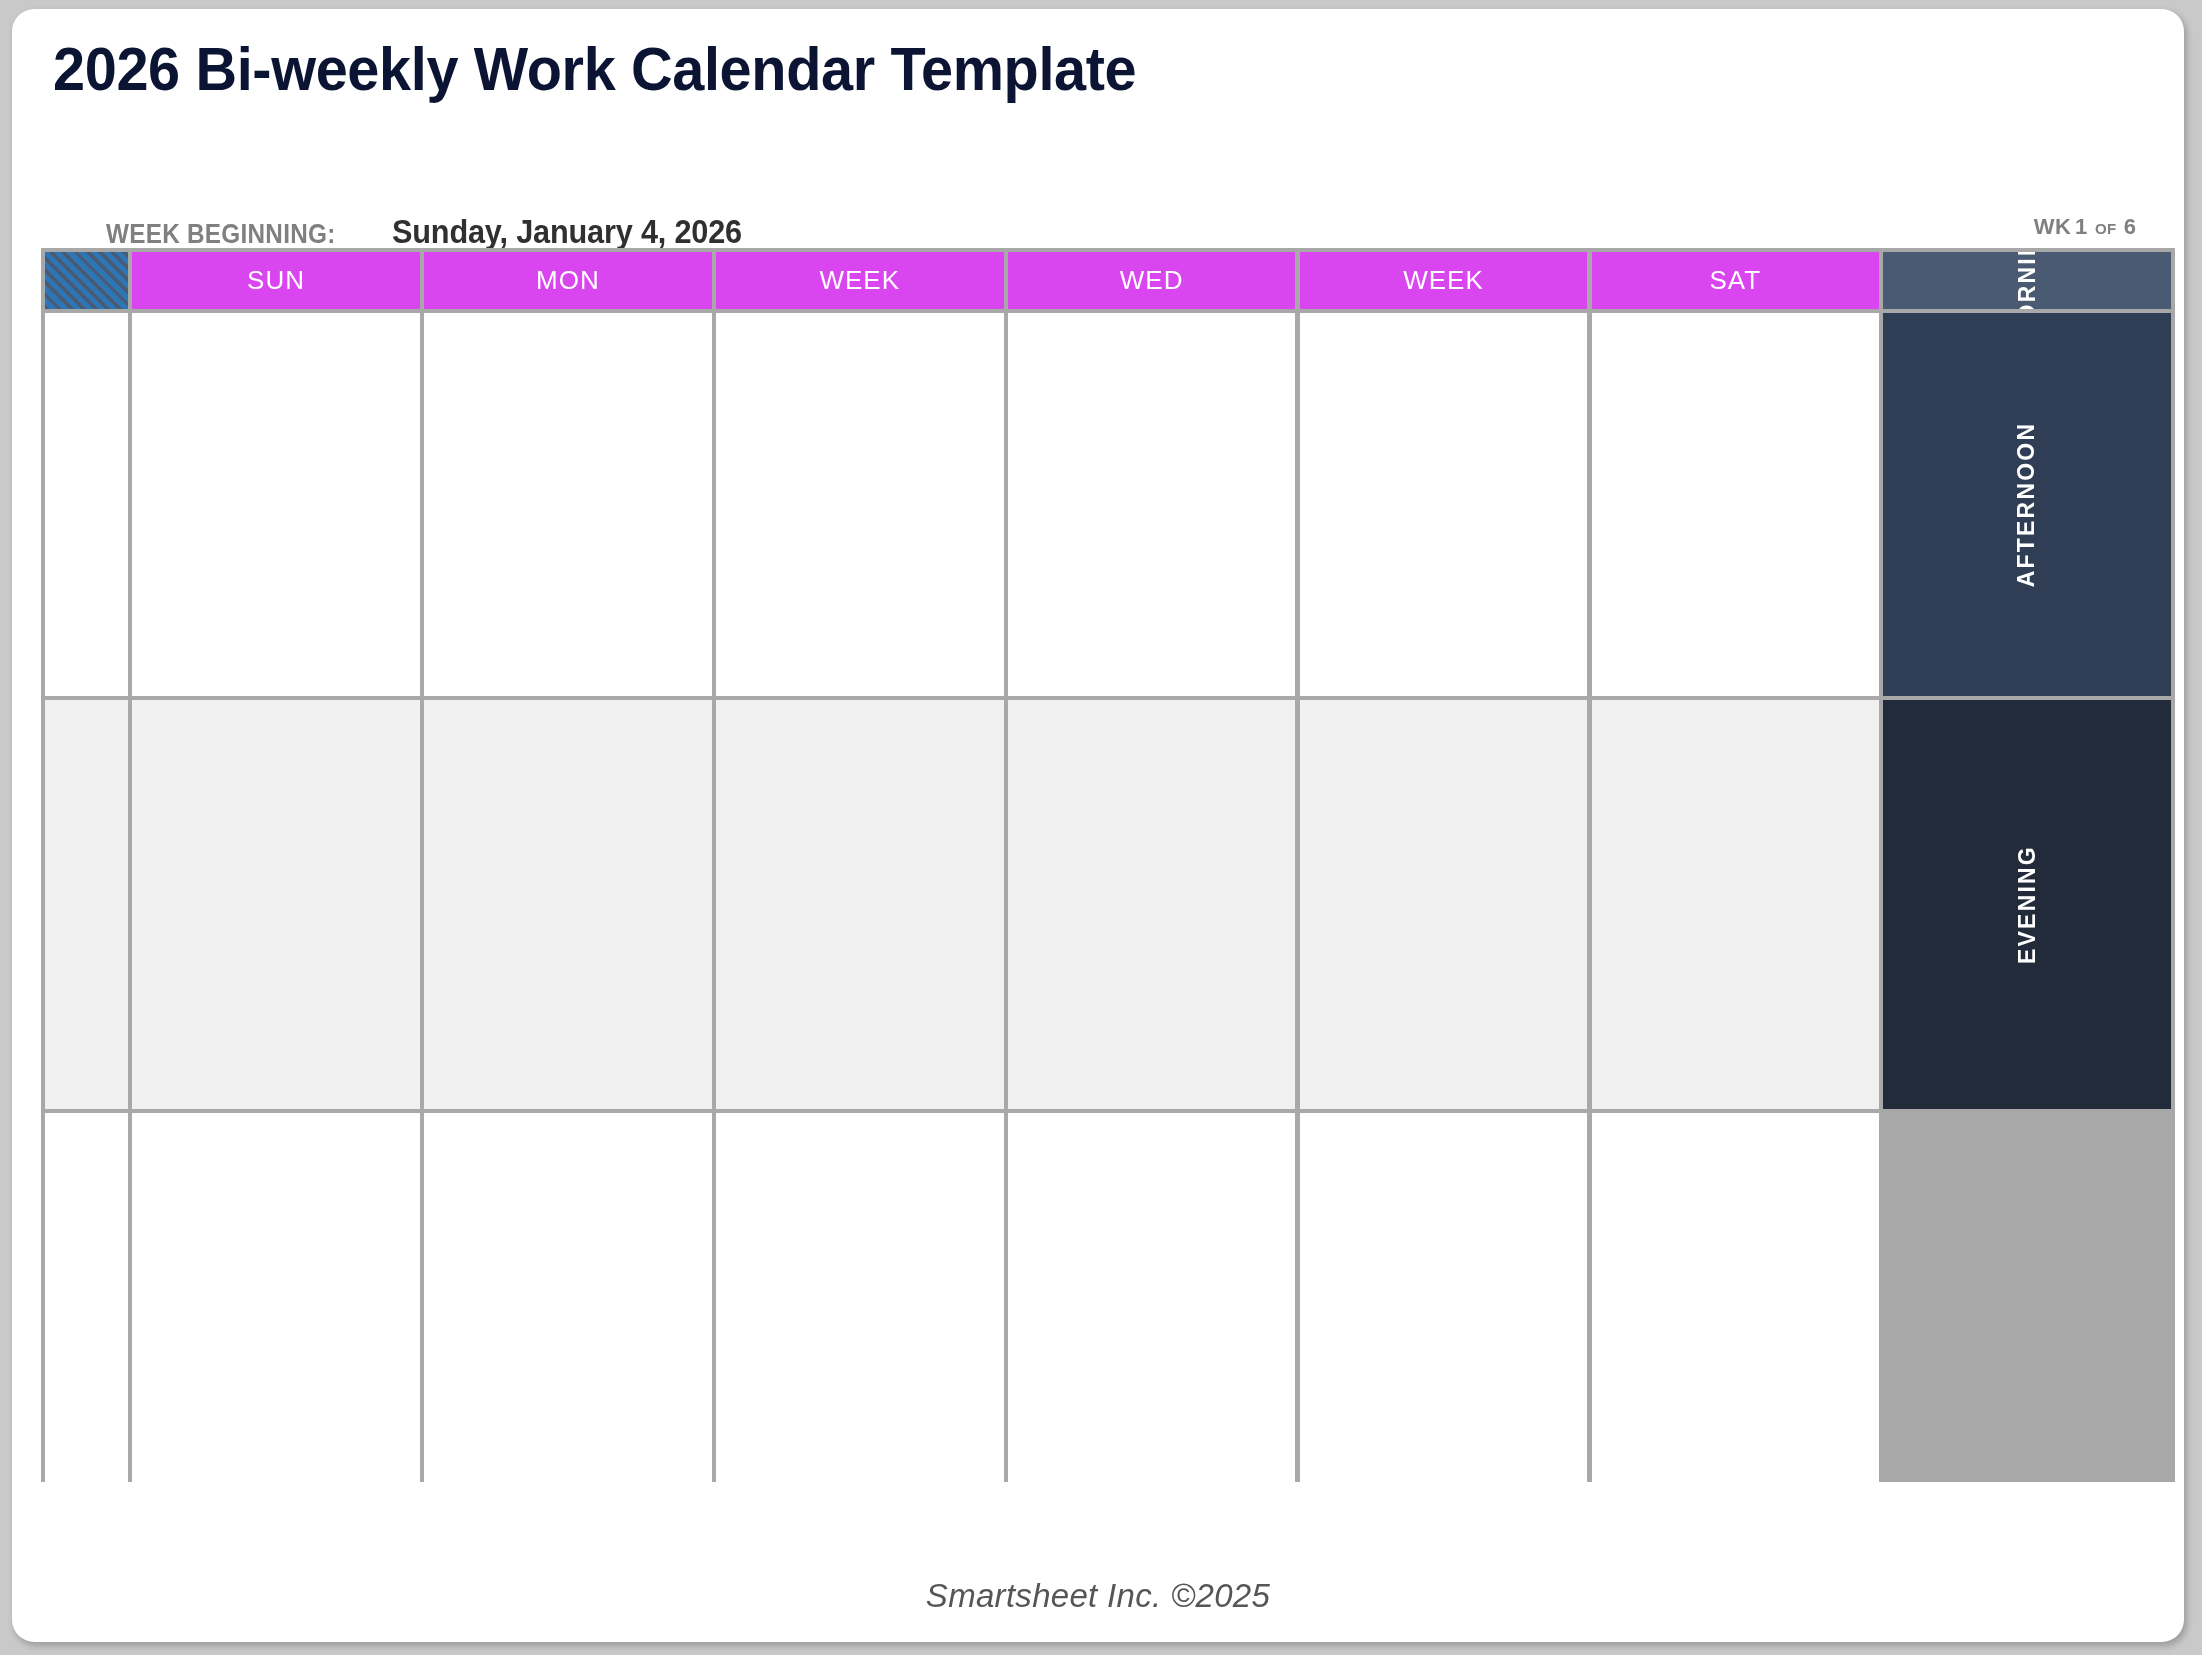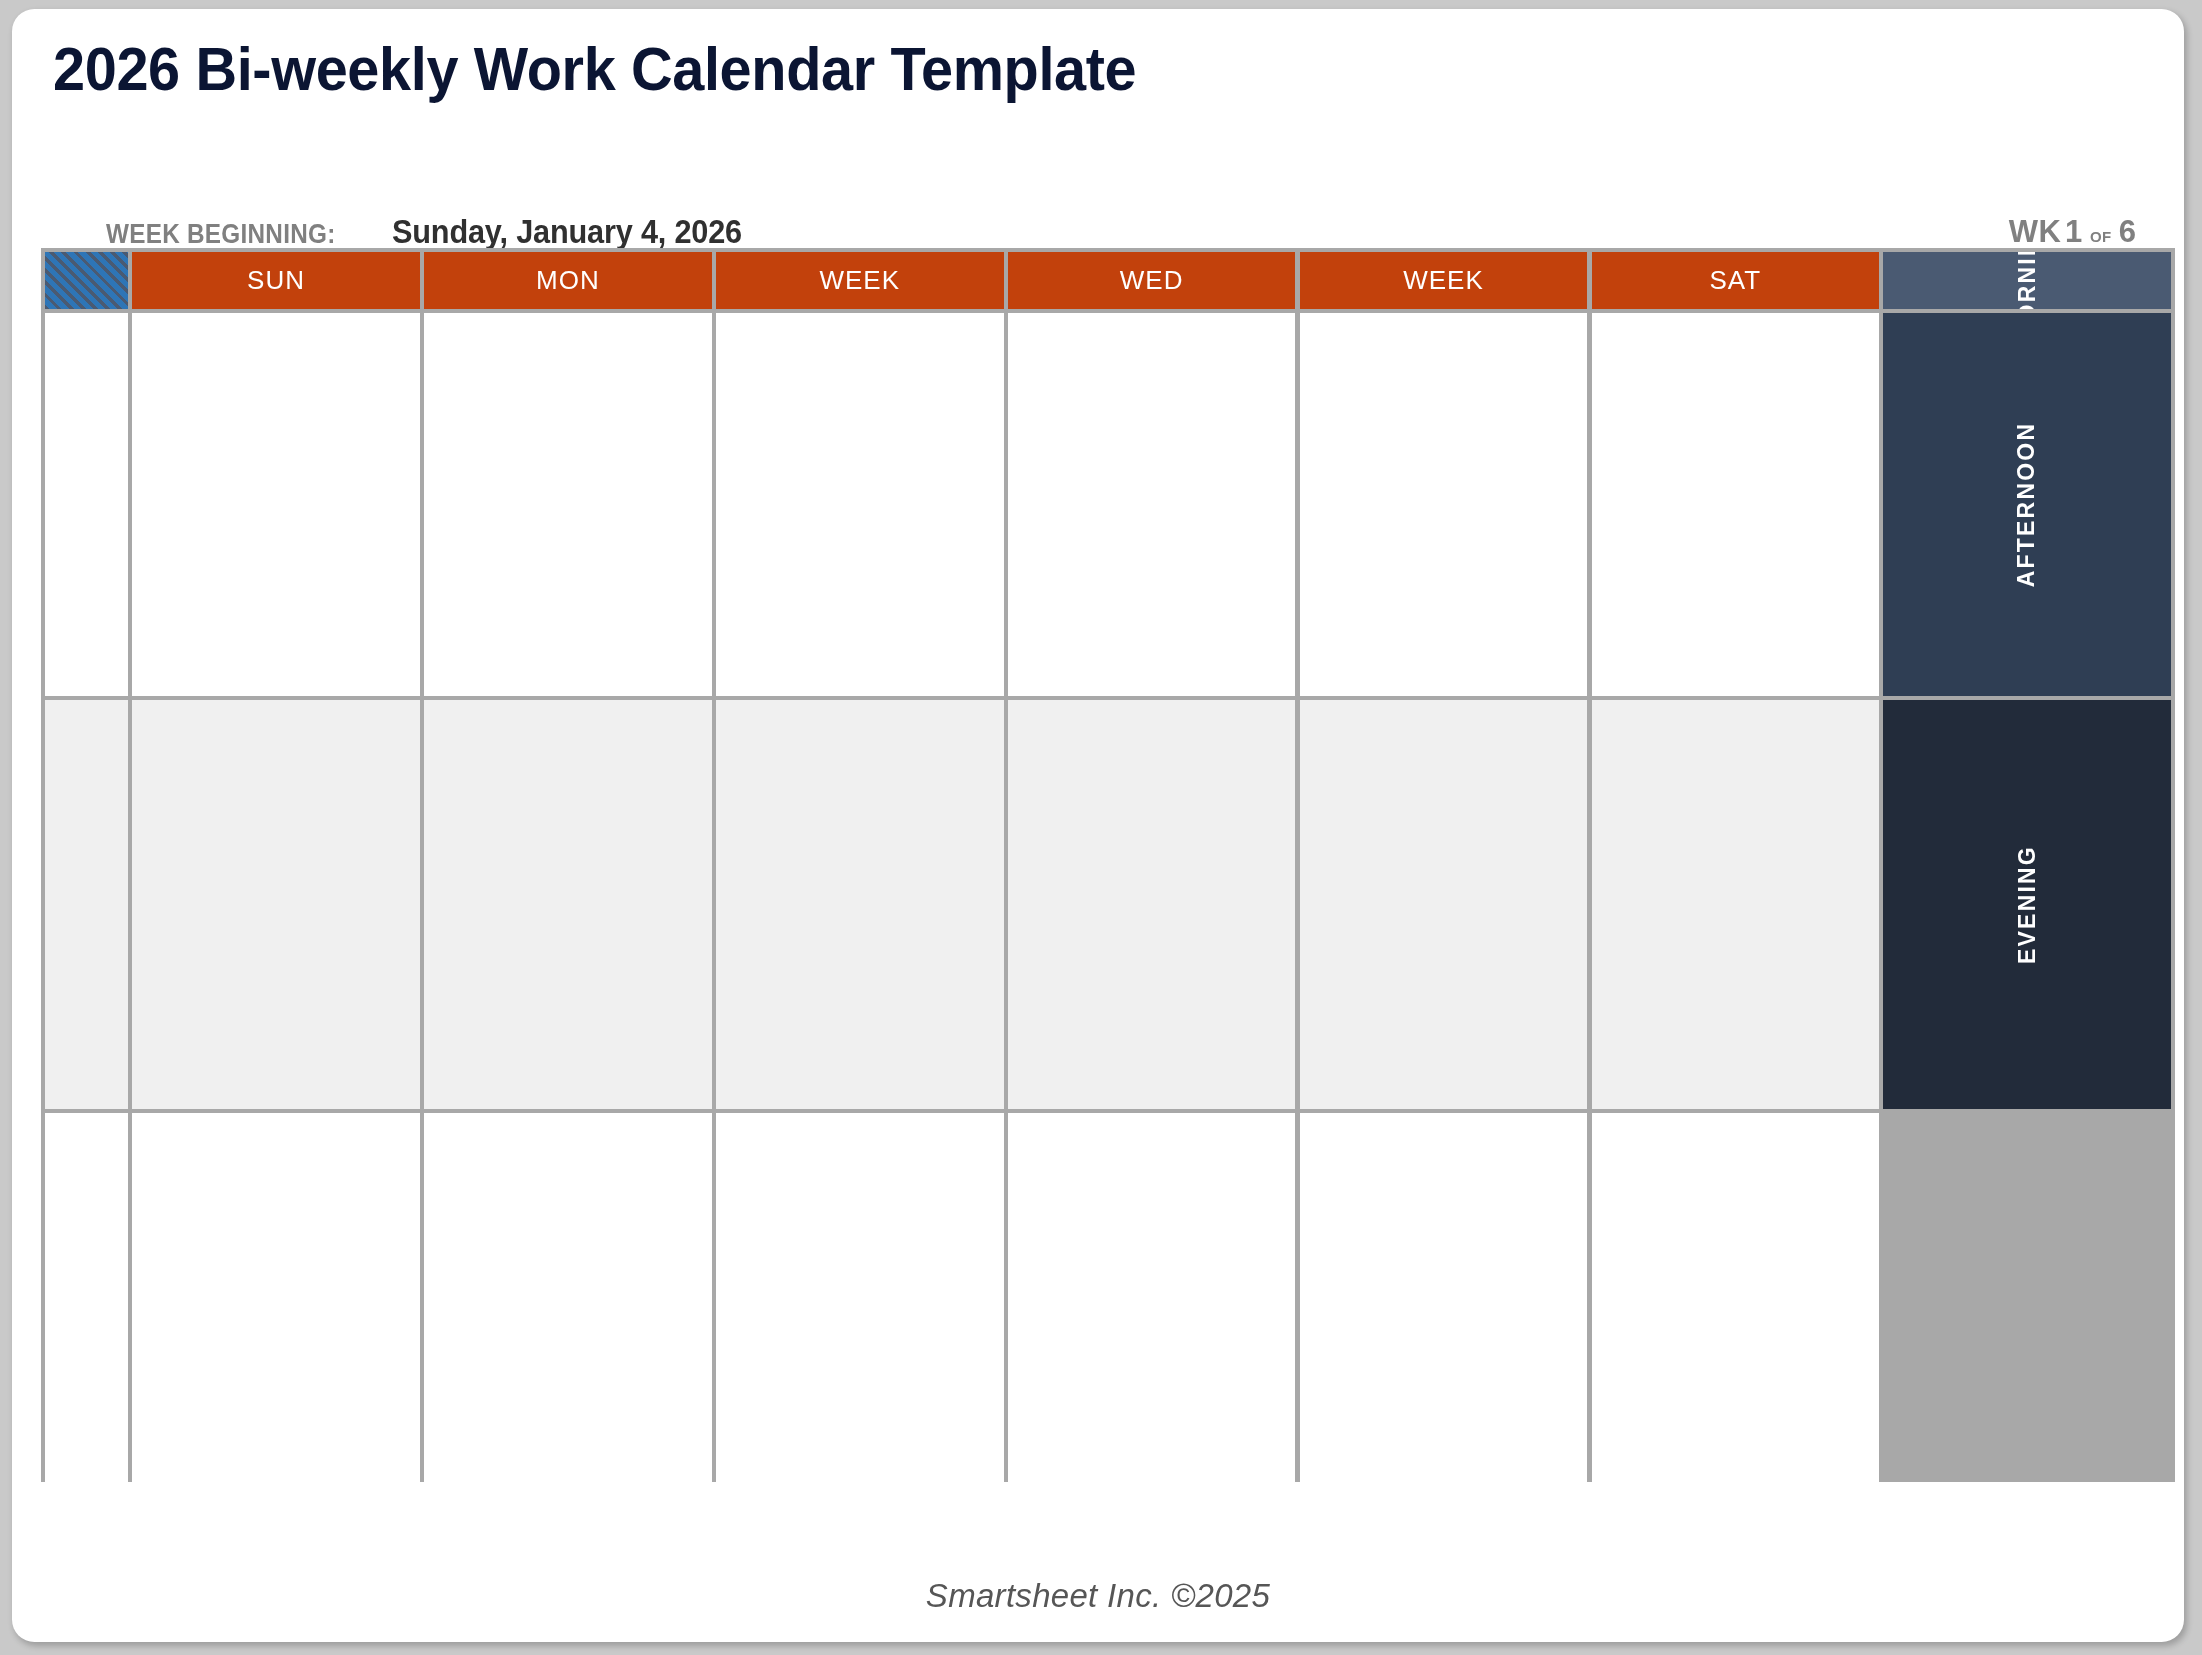--- a/index.html
+++ b/index.html
@@ -85,21 +85,21 @@
   }
   .meta-right {
     position: absolute;
     right: 15.5px;
     top: 1.7px;
     white-space: nowrap;
     color: #808080;
     font-weight: bold;
     font-family: "Liberation Sans Narrow", "Liberation Sans", sans-serif;
   }
-  .wk-big   { font-size: 31px; letter-spacing: 0.4px; }
+  .wk-big   { font-size: 22px; letter-spacing: 0.4px; }
   .wk-small { font-size: 15px; letter-spacing: 0.4px; margin: 0 3.4px; }
 
   
   .calendar {
     position: absolute;
     left: 29px;
     top: 239px;
     width: 2134px;
     height: 1234px;
     display: grid;
@@ -113,21 +113,21 @@
   .corner-hatch {
     background-color: #2e75b6;
     background-image: repeating-linear-gradient(
       45deg,
       #4a5a72 0px, #4a5a72 3.4px,
       #2e75b6 3.4px, #2e75b6 8.6px
     );
   }
 
   .day-head {
-    background: #c2410c;
+    background: #d946ef;
     color: #ffffff;
     display: flex;
     align-items: center;
     justify-content: center;
     font-size: 26px;
     letter-spacing: 1px;
     font-weight: normal;
     font-family: "Liberation Sans Narrow", "Liberation Sans", sans-serif;
   }
 

